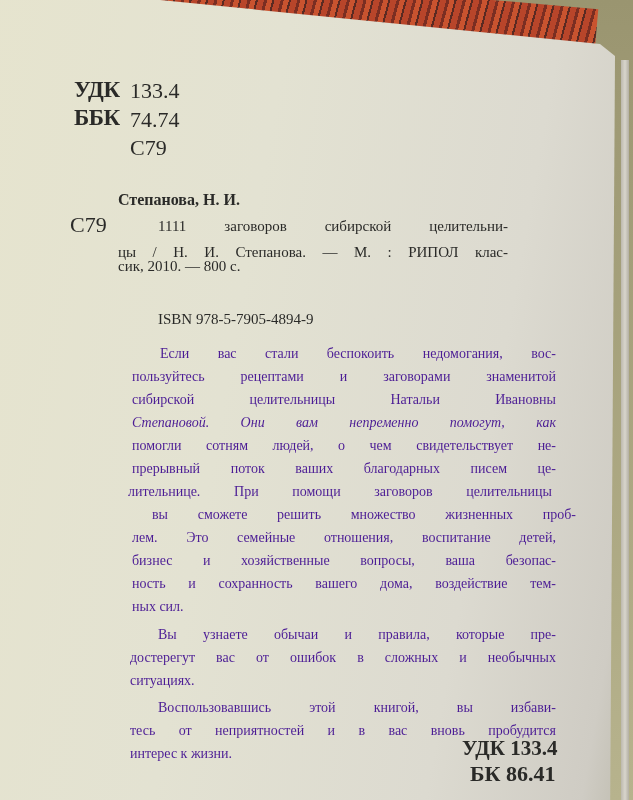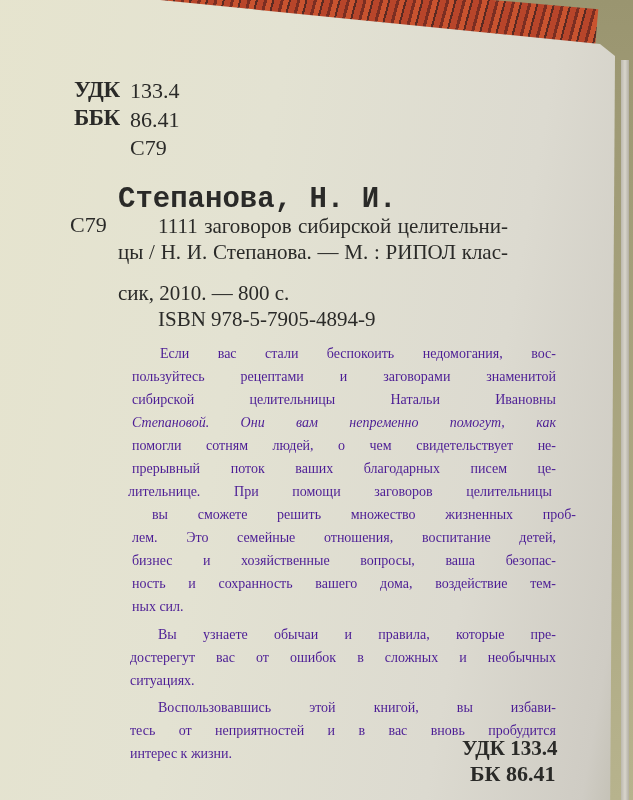--- a/index.html
+++ b/index.html
@@ -77,51 +77,51 @@
       position: absolute;
       font-size: 14px;
       line-height: 22px;
       white-space: nowrap;
       color: #4c1d95;
       text-align: justify;
       text-align-last: justify;
     }
     .card-line {
       position: absolute;
-      font-size: 21px;
+      font-size: 15px;
       line-height: 26px;
       white-space: nowrap;
       text-align: justify;
       text-align-last: justify;
     }
   </style>
 </head>
 <body>
 
 <div class="backdrop"></div>
 <div class="book-edge"></div>
 <div class="page"></div>
 <div class="page-edge"></div>
 
 <div class="content">
 
   <div>
     <span class="t lbl" style="left:74px; top:78px;text-align:right;">УДК</span>
     <span class="t val" style="left:130px; top:79px;">133.4</span>
     <span class="t lbl" style="left:74px; top:106px;">ББК</span>
-    <span class="t val" style="left:130px; top:108px;">86.41</span>
+    <span class="t val" style="left:130px; top:108px;">74.74</span>
     <span class="t val" style="left:130px; top:136px;">С79</span>
   </div>
 
   <div>
-    <span class="t bold" style="left:118px; top:188px; font-size:29px;font-family:Liberation Mono, monospace;">Степанова, Н. И.</span>
+    <span class="t bold" style="left:118px; top:188px; font-size:16px;">Степанова, Н. И.</span>
     <span class="t val" style="left:70px; top:213px;">С79</span>
     <span class="card-line" style="left:158px; top:213px; width:350px;">1111 заговоров сибирской целительни-</span>
     <span class="card-line" style="left:118px; top:239px; width:390px;">цы / Н. И. Степанова. — М. : РИПОЛ клас-</span>
-    <span class="card-line" style="left:118px; top:280px; text-align:right; text-align-last:left;">сик, 2010. — 800 с.</span>
+    <span class="card-line" style="left:118px; top:253px; text-align:right; text-align-last:left;">сик, 2010. — 800 с.</span>
     <span class="card-line" style="left:158px; top:306px; text-align:left; text-align-last:left;">ISBN 978-5-7905-4894-9</span>
   </div>
 
   <div>
     <span class="body-line" style="left:160px; top:343px; width:396px;">Если вас стали беспокоить недомогания, вос-</span>
     <span class="body-line" style="left:132px; top:366px; width:424px;">пользуйтесь рецептами и заговорами знаменитой</span>
     <span class="body-line" style="left:132px; top:389px; width:424px;">сибирской целительницы Натальи Ивановны</span>
     <span class="body-line" style="left:132px; top:412px; width:424px;font-style:italic;">Степановой. Они вам непременно помогут, как</span>
     <span class="body-line" style="left:132px; top:435px; width:424px;">помогли сотням людей, о чем свидетельствует не-</span>
     <span class="body-line" style="left:132px; top:458px; width:424px;">прерывный поток ваших благодарных писем це-</span>

